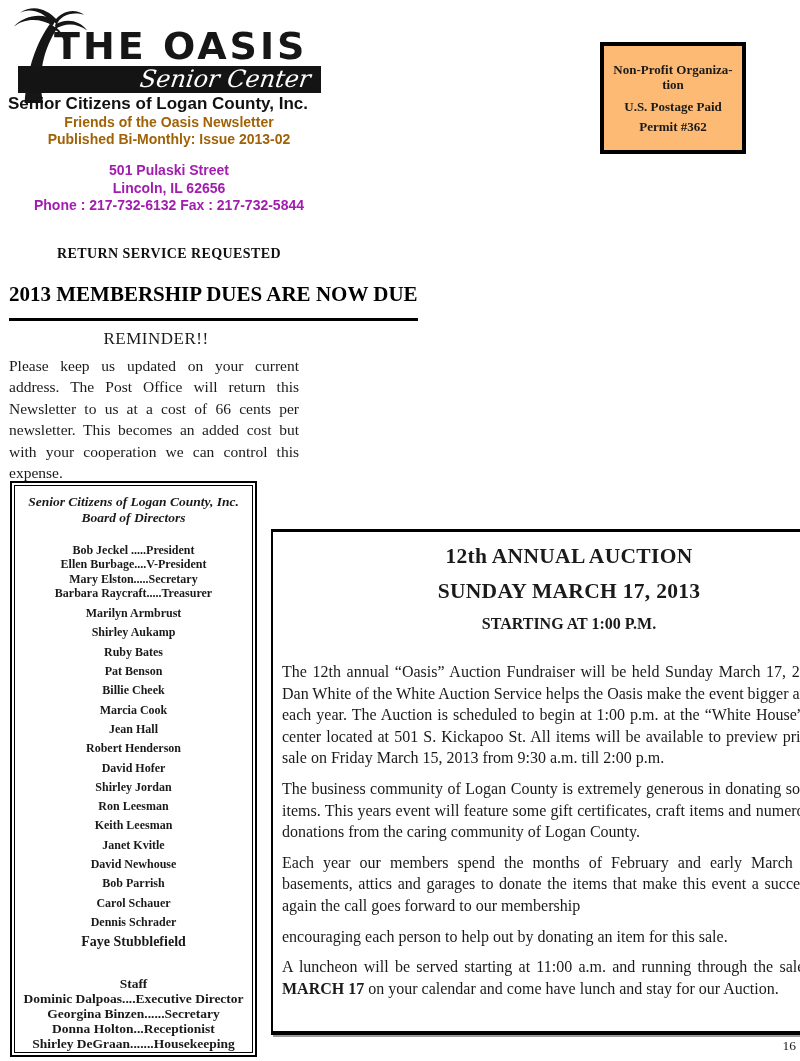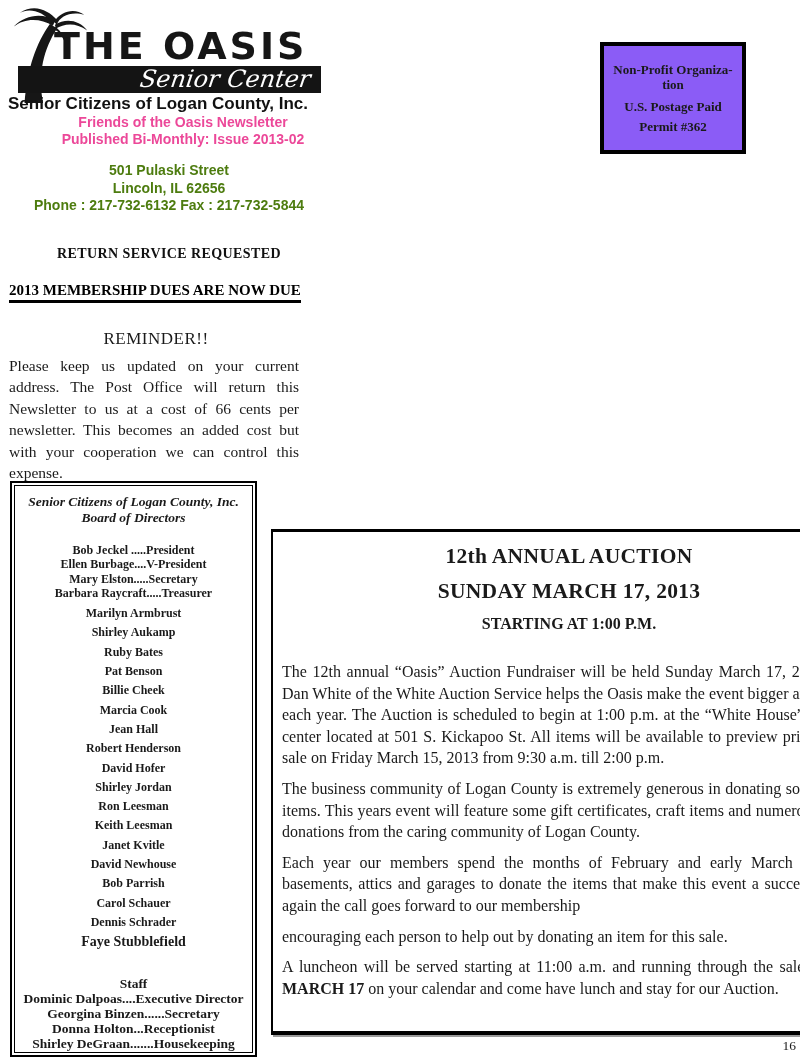--- a/index.html
+++ b/index.html
@@ -35,49 +35,49 @@
     transform: skewX(-8deg);
   }
   .logo-subtitle {
     position: absolute; left: 0px; top: 88px; width: 330px;
     font-family: "Liberation Sans", sans-serif; font-weight: bold;
     font-size: 17px; white-space: nowrap; color: #111;
   }
 
   
   .mast-lines {
-    position: absolute; left: 20px; top: 114px; width: 326px; text-align: center;
+    position: absolute; left: 6px; top: 114px; width: 326px; text-align: center;
     font-family: "Liberation Sans", sans-serif; font-weight: bold;
-    font-size: 14px; line-height: 17px; color: #ec4899;
+    font-size: 14px; line-height: 17px; color: #a16207;
   }
   .mast-address {
     position: absolute; left: 6px; top: 162px; width: 326px; text-align: center;
     font-family: "Liberation Sans", sans-serif; font-weight: bold;
-    font-size: 14px; line-height: 17.5px; color: #4d7c0f;
+    font-size: 14px; line-height: 17.5px; color: #a21caf;
   }
   .return-service {
     position: absolute; left: 6px; top: 246px; width: 326px; text-align: center;
     font-weight: bold; font-size: 14px; letter-spacing: 0.4px; color: #111;
   }
 
   
   .postage-box {
     position: absolute; left: 600px; top: 42px; width: 146px; height: 112px;
-    border: 4px solid #000; background: #8b5cf6;
+    border: 4px solid #000; background: #fdba74;
     display: flex; flex-direction: column; justify-content: center;
     text-align: center; font-weight: bold; font-size: 13px; line-height: 15px;
   }
   .postage-box .pb-line3 { margin-top: 7px; }
   .postage-box .pb-line4 { margin-top: 5px; }
 
   
   .dues-heading {
     position: absolute; left: 9px; top: 282px;
-    font-weight: bold; font-size: 15px; white-space: nowrap;
-    border-bottom: 3px solid #000; padding-bottom: 1px; color: #000; text-align: right;
+    font-weight: bold; font-size: 21px; white-space: nowrap;
+    border-bottom: 3px solid #000; padding-bottom: 11px; color: #000; text-align: right;
   }
   .reminder-title {
     position: absolute; left: 6px; top: 329px; width: 300px; text-align: center;
     font-size: 17px; letter-spacing: 0.5px;
   }
   .reminder-body {
     position: absolute; left: 9px; top: 355px; width: 290px;
     font-size: 15.5px; line-height: 21.4px; text-align: justify;
   }
 

